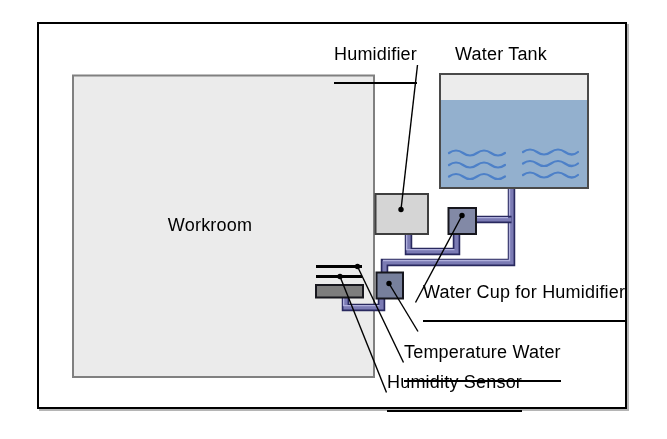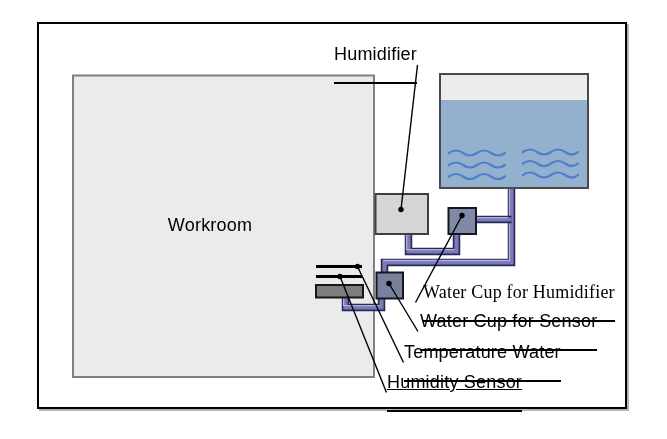--- a/index.html
+++ b/index.html
@@ -14,24 +14,24 @@
   }
   svg{position:absolute;left:0;top:0;}
   .lbl{
     position:absolute;font-size:18px;line-height:17px;color:#000;
     white-space:nowrap;letter-spacing:.2px;
   }
   .und{border-bottom:2px solid #000;padding-bottom:18px;}
   #label-workroom{left:72px;top:217px;width:276px;text-align:center;}
   #label-humidifier{left:334px;top:46px;}
   #label-water-tank{left:455px;top:46px;}
-  #label-cup-humidifier{left:423px;top:284px;font-family:Liberation Serif, serif;}
+  #label-cup-humidifier{left:423px;top:284px;}
   #label-cup-sensor{left:420px;top:313px;}
   #label-temp-sensor{left:404px;top:344px;}
-  #label-humidity-sensor{left:387px;top:374px;text-decoration:underline;}
+  #label-humidity-sensor{left:387px;top:374px;}
   .pipe-o{fill:none;stroke:#28285e;stroke-width:7.5;}
   .pipe-i{fill:none;stroke:#7b7bb4;stroke-width:4.2;}
   .pipe-h{fill:none;stroke:#b0b0dc;stroke-width:1.4;}
   .callout{stroke:#000;stroke-width:1.4;fill:none;}
   .probe{stroke:#000;stroke-width:2.8;}
   .wave{fill:none;stroke:#4d80c8;stroke-width:2.2;stroke-linecap:round;}
 </style>
 </head>
 <body>
 
@@ -99,28 +99,26 @@
     <circle cx="357.5" cy="266.5" r="2.7" fill="#000"></circle>
     <circle cx="340" cy="276.5" r="2.7" fill="#000"></circle>
   </svg>
 
   <div class="lbl" id="label-workroom">Workroom</div>
 
   <div class="lbl" id="label-humidifier">
     <span class="und">Humidifier</span>
   </div>
 
+  <div class="lbl" id="label-water-tank">Water Tank</div>
 
   <div class="lbl" id="label-cup-humidifier">
     <span class="und">Water Cup for Humidifier</span>
   </div>
 
-  <div class="lbl" id="label-cup-sensor">
-    <span class="und">Water Cup for Sensor</span>
-  </div>
 
   <div class="lbl" id="label-temp-sensor">
     <span class="und">Temperature Water</span>
   </div>
 
   <div class="lbl" id="label-humidity-sensor">
     <span class="und">Humidity Sensor</span>
   </div>
 
 </div>

